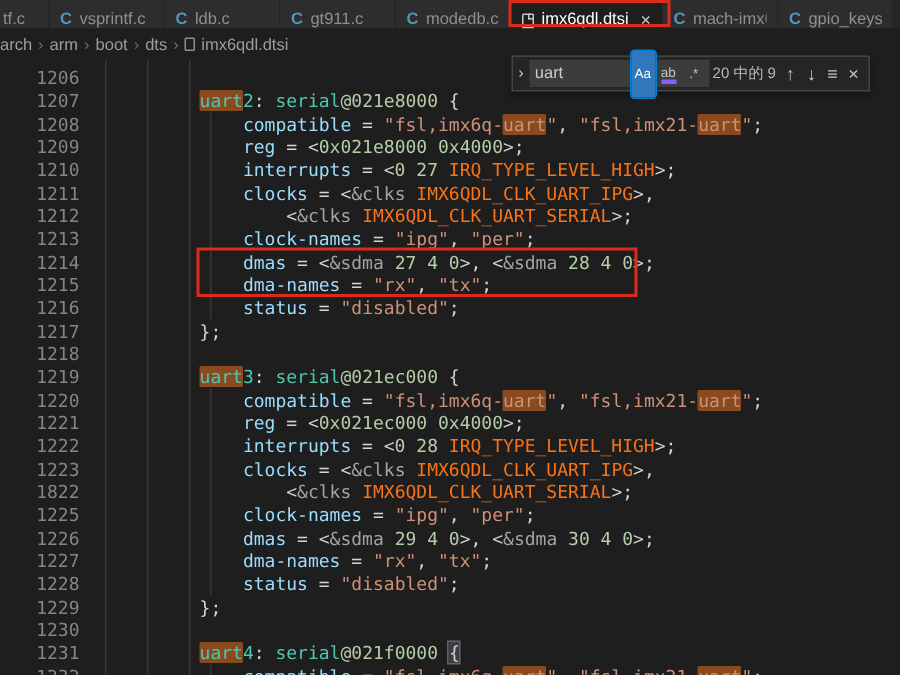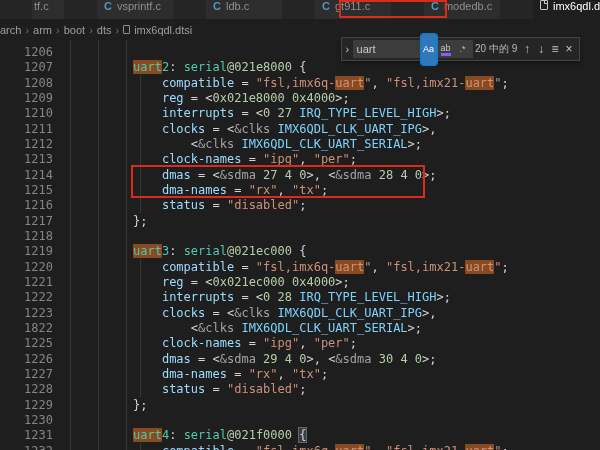--- a/index.html
+++ b/index.html
@@ -2,23 +2,23 @@
 <html style="--match_bg: #8a4a1f; --annotation_red: #da2b1c; --find_active_bg: #3177bb; --c_icon_blue: #519aba;"><head>
 <meta charset="utf-8">
 <style>
   * { margin:0; padding:0; box-sizing:border-box; }
   html,body { width:600px; height:450px; overflow:hidden; background:#1e1e1e;
               font-family:"Liberation Sans", sans-serif; }
   .app { position:relative; width:600px; height:450px; background:#1e1e1e; }
 
   
   .tabbar { display:flex; height:19px; background:#252526; overflow:hidden; }
-  .tab { display:flex; align-items:flex-start; gap:5px; width:77px; padding:0 7px;
+  .tab { display:flex; align-items:flex-end; gap:5px; width:77px; padding:0 7px;
          background:#2d2d2d; border-right:1px solid #252526; color:#8f8f8f;
-         font-size:11px; white-space:nowrap; overflow:hidden; cursor:pointer; flex:none;margin-left:32px; }
+         font-size:11px; white-space:nowrap; overflow:hidden; cursor:pointer; flex:none; }
   .tab.clipped { width:33px; padding-left:2px; }
   .tab.active { background:#1e1e1e; color:#ffffff; width:101px; }
   .icon-c { color:var(--c_icon_blue,#519aba); font-weight:bold; font-size:11px;
             font-family:"Liberation Sans",sans-serif; flex:none; }
   .icon-file { width:8px; height:10px; border:1px solid #c5c5c5; border-radius:1px;
                display:inline-block; flex:none; position:relative; }
   .icon-file::after { content:""; position:absolute; right:-1px; top:-1px; width:3px;
                       height:3px; background:#2d2d2d00; border-left:1px solid #c5c5c5;
                       border-bottom:1px solid #c5c5c5; }
   .tab.active .icon-file::after{ border-color:#c5c5c5; }
@@ -47,21 +47,21 @@
             z-index:1; }
   .ln { height:15.33px; line-height:15.33px; }
   .code { flex:1; overflow:hidden; font-family:"DejaVu Sans Mono", monospace;
           font-size:12px; white-space:pre; padding-left:8px; z-index:1; }
   .code-line { height:15.33px; line-height:15.33px; }
 
   .tok-pun { color:#d4d4d4; }
   .tok-prop { color:#9cdcfe; }
   .tok-str { color:#ce9178; }
   .tok-num { color:#b5cea8; }
-  .tok-const { color:#7dd3fc; }
+  .tok-const { color:#f97316; }
   .tok-lbl { color:#4ec9b0; }
   .tok-ref { color:#a3a3a3; }
   .match { background:var(--match_bg,#8a4a1f); border-radius:1px; }
   .brk { background:#3a3d41; outline:1px solid #646464; }
 
   
   .find { position:absolute; left:341px; top:37px; width:239px; height:24px;
           background:#252526; border:1px solid #454545; box-shadow:0 2px 4px rgba(0,0,0,.4);
           display:flex; align-items:center; z-index:5; padding:0 3px 0 0; }
   .find-toggle { width:12px; color:#c5c5c5; font-size:11px; text-align:center; cursor:pointer; }

